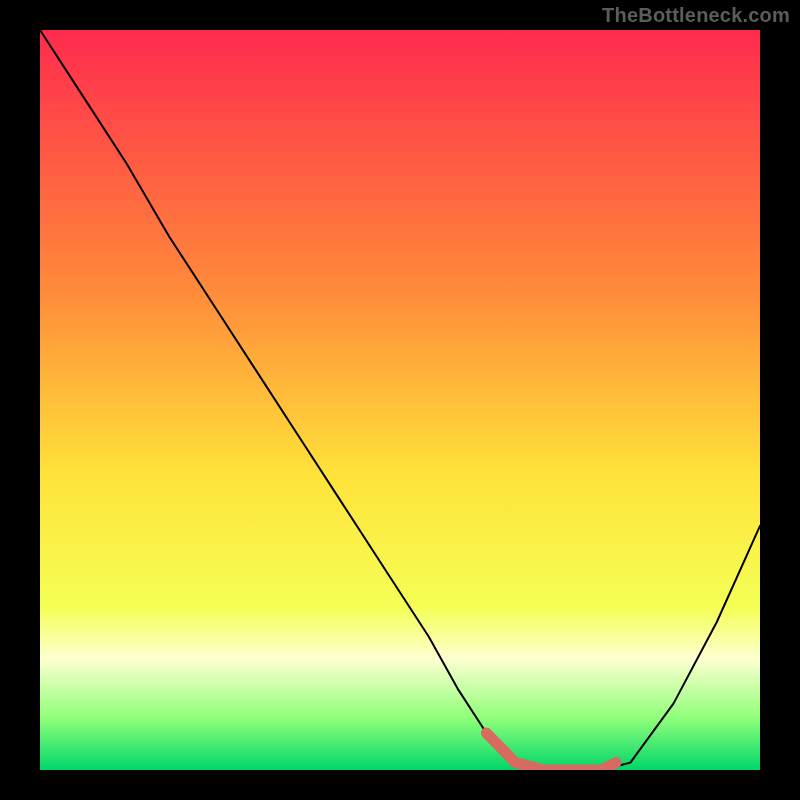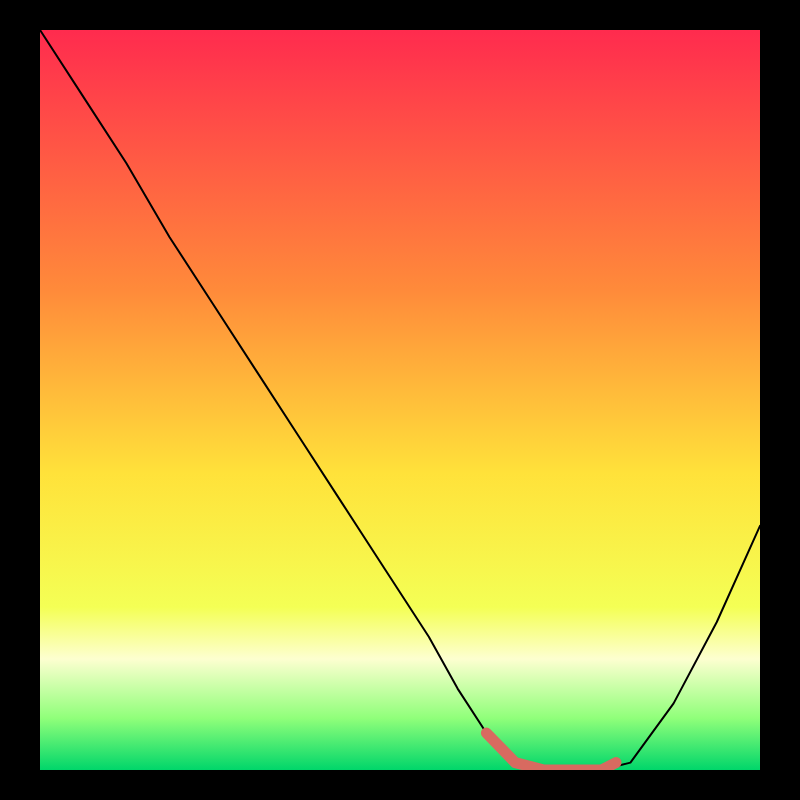--- a/index.html
+++ b/index.html
@@ -30,20 +30,21 @@
     position: absolute;
     top: 0;
     left: 0;
   }
 </style>
 </head>
 <body>
 
 <div class="container">
 
+  <div class="watermark">TheBottleneck.com</div>
 
   <svg width="800" height="800">
     <defs>
       <linearGradient id="bg-grad" x1="0" y1="0" x2="0" y2="1">
           <stop offset="0%" stop-color="#ff2b4e"></stop>
           <stop offset="35%" stop-color="#ff8a3a"></stop>
           <stop offset="60%" stop-color="#ffe23a"></stop>
           <stop offset="78%" stop-color="#f4ff55"></stop>
           <stop offset="85%" stop-color="#fdffd0"></stop>
           <stop offset="93%" stop-color="#90ff7a"></stop>

